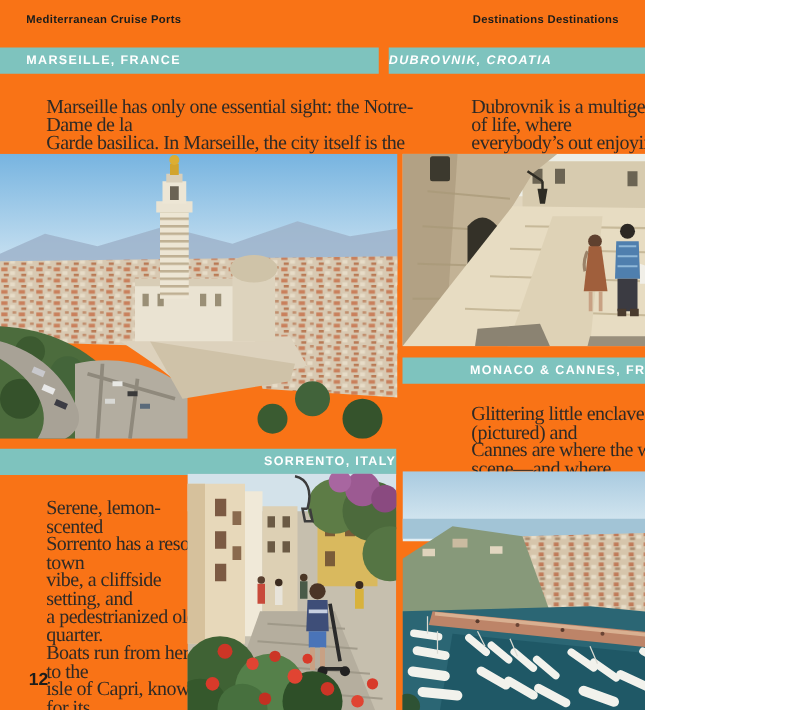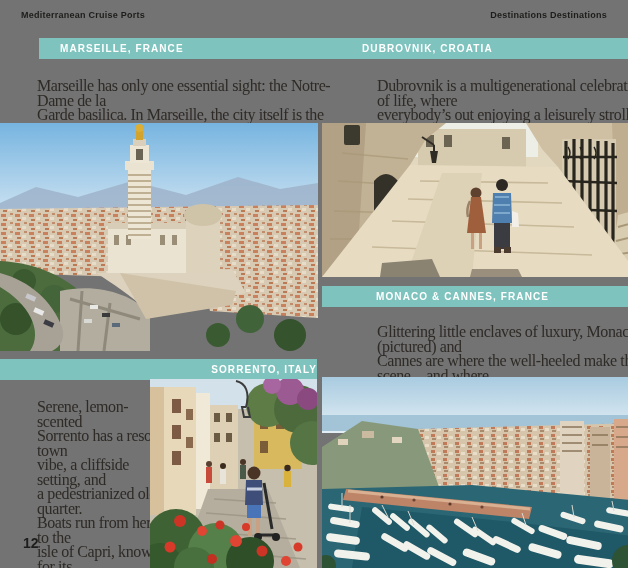--- a/index.html
+++ b/index.html
@@ -1,32 +1,32 @@
 <!DOCTYPE html>
 <html><head>
 <meta charset="utf-8">
 <style>
   html,body{margin:0;padding:0;background:#ffffff;}
   .page{
-    position:relative;width:628px;height:568px;background:#737373;
+    position:relative;width:516px;height:568px;background:#f97316;
     overflow:hidden;font-family:"Liberation Sans",sans-serif;
   }
   .hdr{
     position:absolute;top:10px;font-size:9px;font-weight:bold;
     letter-spacing:.25px;color:#1d1d1b;
   }
   .hdr-left{left:21px;}
   .hdr-right{right:21px;}
   .banner{
     position:absolute;height:21px;background:#7ec3be;
     display:flex;align-items:center;
     color:#ffffff;font-size:10px;font-weight:bold;letter-spacing:1.1px;
   }
-  .banner-marseille{left:0;top:38px;width:303px;padding-left:21px;box-sizing:border-box;margin-left:39px;}
-  .banner-dubrovnik{left:328px;top:38px;width:311px;padding-left:34px;box-sizing:border-box;}
+  .banner-marseille{left:0;top:38px;width:303px;padding-left:21px;box-sizing:border-box;}
+  .banner-dubrovnik{left:311px;top:38px;width:311px;box-sizing:border-box;font-style:italic;}
   .banner-monaco{left:322px;top:286px;width:318px;padding-left:54px;box-sizing:border-box;}
   .banner-sorrento{left:0;top:359px;width:317px;padding-left:23px;box-sizing:border-box;justify-content:flex-end;}
   .body-text{
     position:absolute;font-family:"Liberation Serif",serif;
     font-size:16px;letter-spacing:-.4px;line-height:14.5px;color:#2e2a26;
     white-space:pre-line;
     margin-left:14px;
   }
   .txt-marseille{left:23px;top:63px;width:300px;}
   .txt-dubrovnik{left:363px;top:63px;width:278px;}

